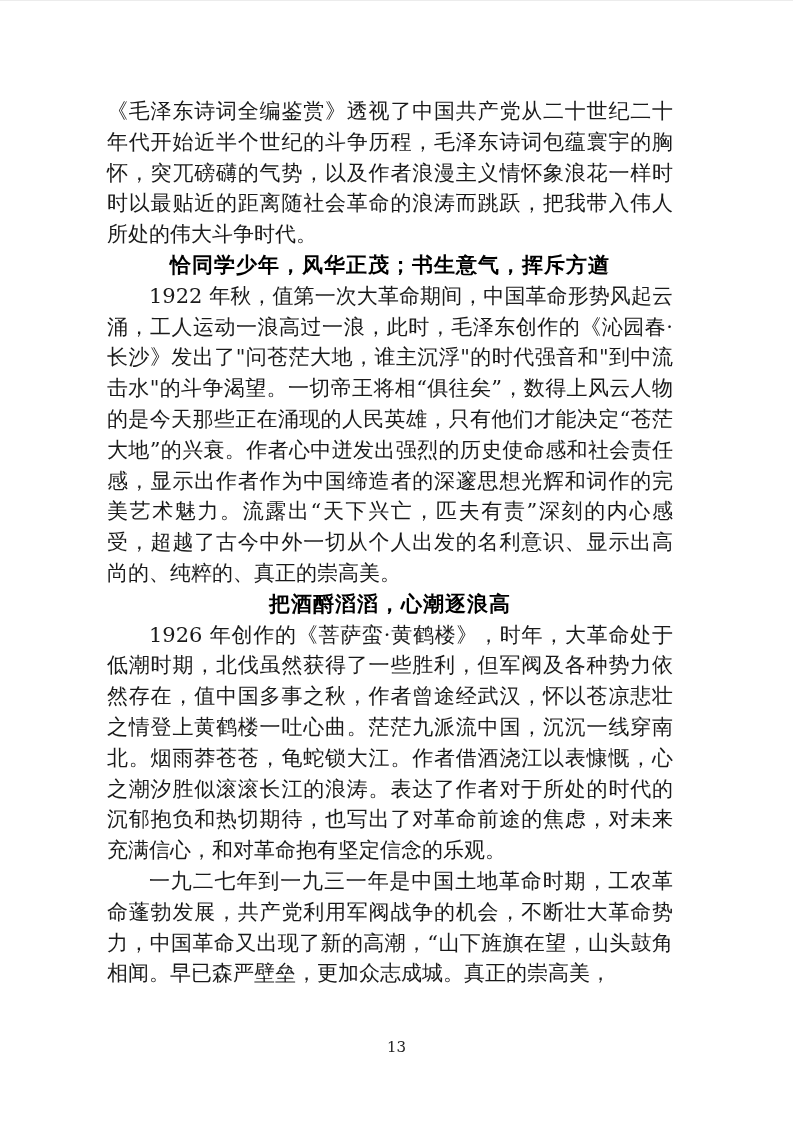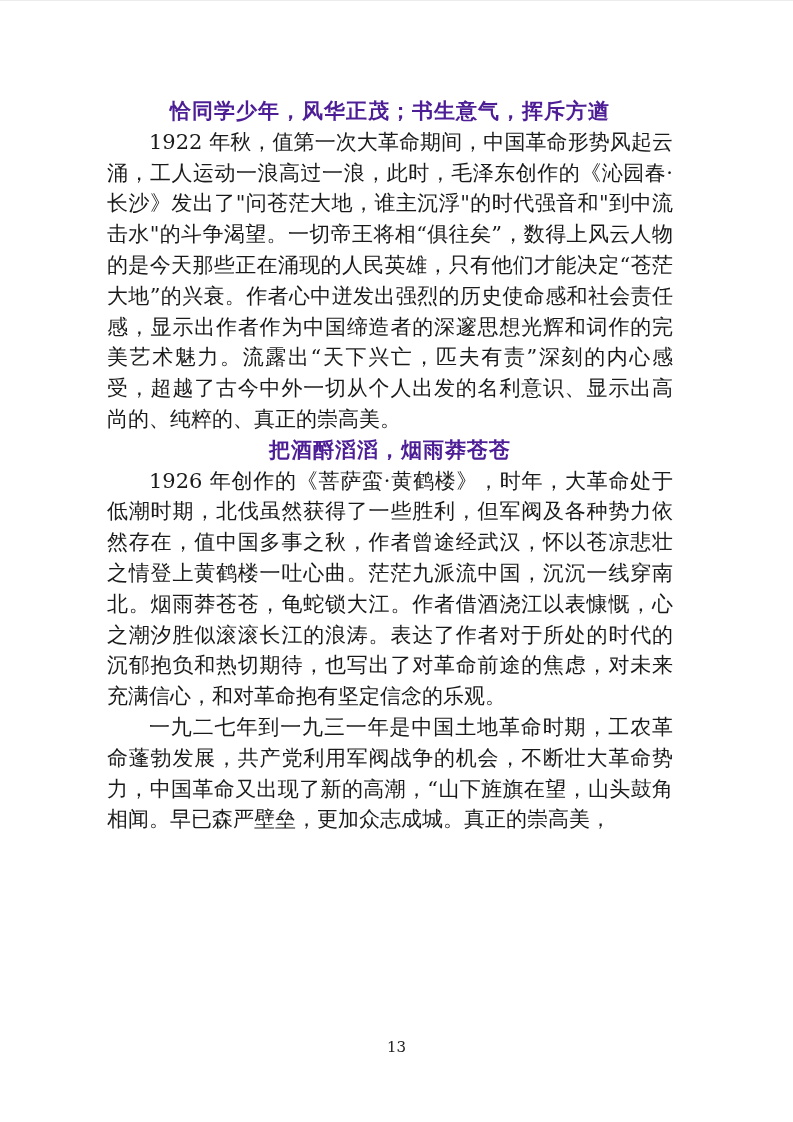--- a/index.html
+++ b/index.html
@@ -35,41 +35,42 @@
     text-indent: 2em;
   }
   .heading {
     margin: 0;
     padding: 0;
     font-size: 21px;
     line-height: 30.8px;
     font-weight: bold;
     text-align: center;
     text-indent: 0;
-    color: #4c1d95;
+    color: #000000;
     letter-spacing: 1px;
   }
   .page-number {
     position: absolute;
     top: 1036px;
     left: 0;
     width: 100%;
     text-align: center;
     font-size: 15px;
     line-height: 20px;
     color: #222222;
     font-family: "DejaVu Serif", serif;
   }
 </style>
 </head>
 <body>
 
 <div class="doc">
   <main class="content">
+    <p class="para">《毛泽东诗词全编鉴赏》透视了中国共产党从二十世纪二十年代开始近半个世纪的斗争历程，毛泽东诗词包蕴寰宇的胸怀，突兀磅礴的气势，以及作者浪漫主义情怀象浪花一样时时以最贴近的距离随社会革命的浪涛而跳跃，把我带入伟人所处的伟大斗争时代。</p>
     <h2 class="heading">恰同学少年，风华正茂；书生意气，挥斥方遒</h2>
     <p class="para indent">1922 年秋，值第一次大革命期间，中国革命形势风起云涌，工人运动一浪高过一浪，此时，毛泽东创作的《沁园春·长沙》发出了"问苍茫大地，谁主沉浮"的时代强音和"到中流击水"的斗争渴望。一切帝王将相“俱往矣”，数得上风云人物的是今天那些正在涌现的人民英雄，只有他们才能决定“苍茫大地”的兴衰。作者心中迸发出强烈的历史使命感和社会责任感，显示出作者作为中国缔造者的深邃思想光辉和词作的完美艺术魅力。流露出“天下兴亡，匹夫有责”深刻的内心感受，超越了古今中外一切从个人出发的名利意识、显示出高尚的、纯粹的、真正的崇高美。</p>
-    <h2 class="heading">把酒酹滔滔，烟雨莽苍苍</h2>
+    <h2 class="heading">把酒酹滔滔，心潮逐浪高</h2>
     <p class="para indent">1926 年创作的《菩萨蛮·黄鹤楼》，时年，大革命处于低潮时期，北伐虽然获得了一些胜利，但军阀及各种势力依然存在，值中国多事之秋，作者曾途经武汉，怀以苍凉悲壮之情登上黄鹤楼一吐心曲。茫茫九派流中国，沉沉一线穿南北。烟雨莽苍苍，龟蛇锁大江。作者借酒浇江以表慷慨，心之潮汐胜似滚滚长江的浪涛。表达了作者对于所处的时代的沉郁抱负和热切期待，也写出了对革命前途的焦虑，对未来充满信心，和对革命抱有坚定信念的乐观。</p>
     <p class="para indent">一九二七年到一九三一年是中国土地革命时期，工农革命蓬勃发展，共产党利用军阀战争的机会，不断壮大革命势力，中国革命又出现了新的高潮，“山下旌旗在望，山头鼓角相闻。早已森严壁垒，更加众志成城。真正的崇高美，</p>
   </main>
 
   <footer class="page-number">13</footer>
 </div>
 
 </body></html>

